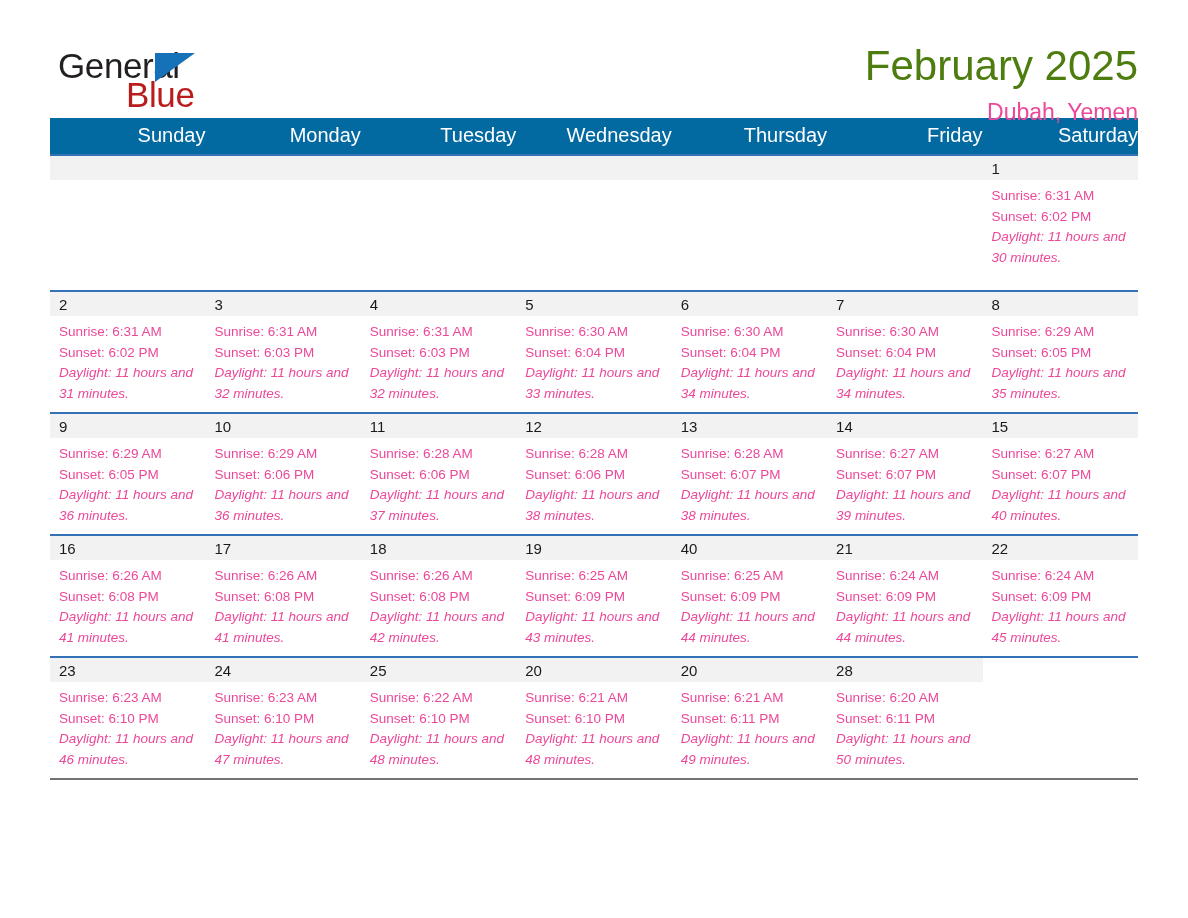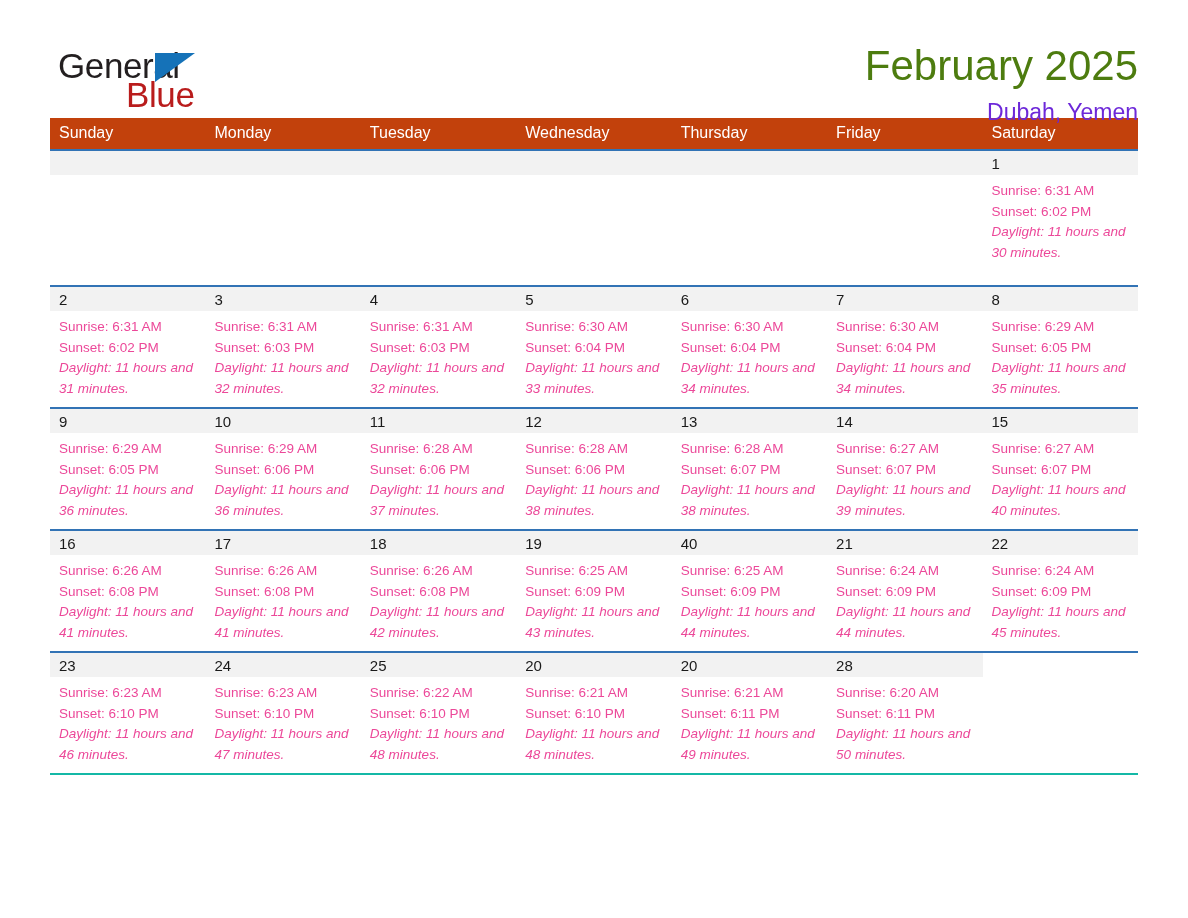--- a/index.html
+++ b/index.html
@@ -70,57 +70,57 @@
   }
   .cal-title {
     font-size: 42px;
     line-height: 1.05;
     color: #4d7c0f;
     white-space: nowrap;
   }
   .cal-subtitle {
     font-size: 23px;
     margin-top: 11px;
-    color: #6d28d9;
+    color: #ec4899;
     white-space: nowrap;
   }
 
   
   .calendar {
     margin-top: 18px;
     width: 1088px;
     border-collapse: collapse;
     table-layout: fixed;
   }
   .calendar col { width: 155.4px; }
 
   .calendar thead th {
-    background: #c2410c;
+    background: #0369a1;
     color: #ffffff;
-    font-size: 16px;
+    font-size: 20px;
     font-weight: normal;
-    text-align: left;
+    text-align: right;
     padding: 6px 0 7px 9px;
     height: 18px;
     box-sizing: content-box;
   }
 
   .calendar tbody td {
     vertical-align: top;
     padding: 0;
     border-top: 2px solid #3273b5;
     height: 122px;
     box-sizing: border-box;
   }
   .calendar tbody tr:first-child td {
     border-top: 2px solid #3273b5;
     height: 136px;
   }
   .calendar tbody tr:last-child td {
-    border-bottom: 2px solid #14b8a6;
+    border-bottom: 2px solid #737373;
   }
 
   .daycell {
     height: 100%;
   }
   .daynum-bar {
     background: #f2f2f2;
     height: 24px;
     padding: 3px 0 0 9px;
     box-sizing: border-box;

